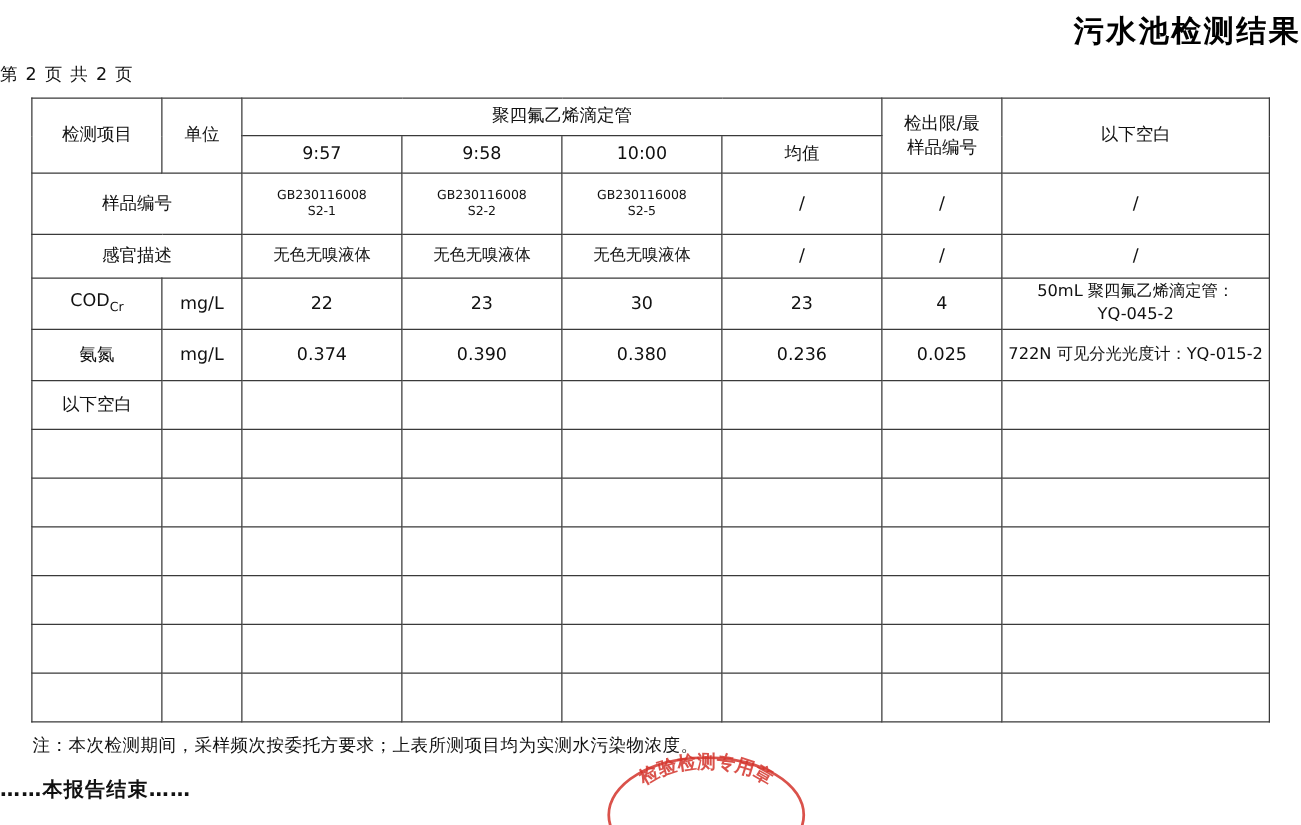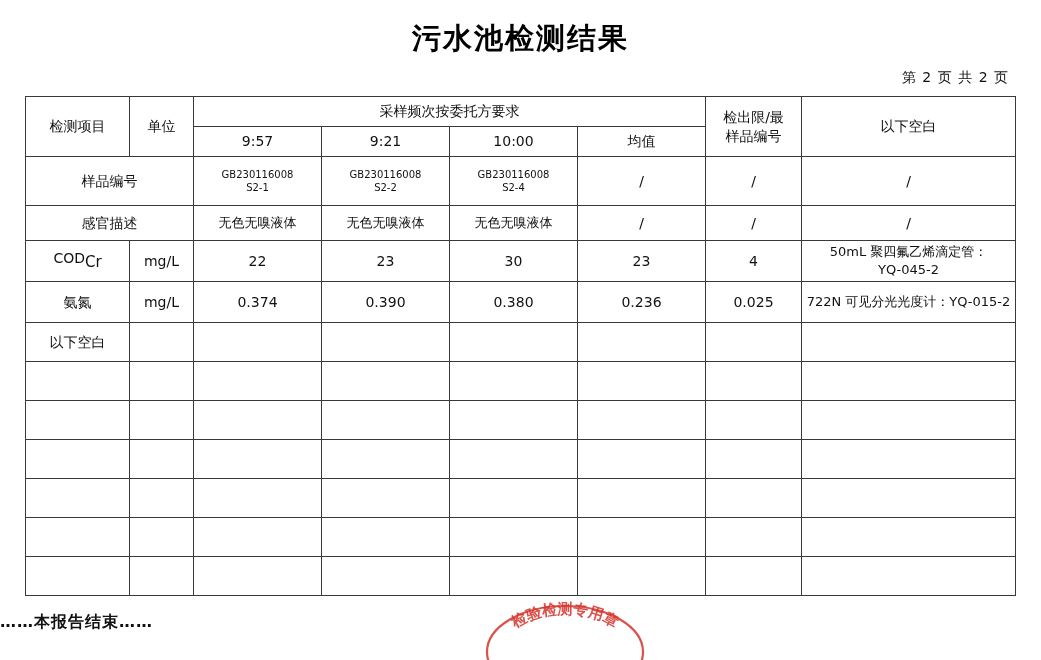--- a/index.html
+++ b/index.html
@@ -15,30 +15,29 @@
     color: #111;
     overflow: hidden;
   }
   .page {
     position: relative;
     width: 1041px;
     height: 660px;
     box-sizing: border-box;
   }
   .doc-title {
-    text-align: center;
-    font-family: "DejaVu Sans", "Liberation Sans", sans-serif;
-    font-size: 29px;
+    text-align: right;
+    font-family: "DejaVu Sans", "Liberation Sans", sans-serif;
+    font-size: 24px;
     font-weight: 700;
     letter-spacing: 2px;
-    padding-top: 19px;
+    padding-top: 9px;
     color: #000;
   }
   .page-number {
-    text-align: right;
     font-size: 14px;
     padding-right: 32px;
     padding-top: 10px;
     letter-spacing: 1px;
     font-family: "DejaVu Sans", "Liberation Sans", sans-serif;
   }
   table.report {
     border-collapse: collapse;
     margin: 9px auto 0 auto;
     width: 990px;
@@ -76,21 +75,21 @@
     padding-left: 12px;
   }
   .label-cell {
     font-size: 14px;
   }
   .mono-val {
     font-family: "Liberation Serif", "DejaVu Serif", serif;
     font-size: 14px;
   }
   .sub {
-    font-size: 15px;
+    font-size: 10px;
     vertical-align: sub;
   }
   .note {
     margin: 10px 0 0 26px;
     font-size: 14px;
     font-family: "DejaVu Sans", "Liberation Sans", sans-serif;
     letter-spacing: 0.4px;
   }
   .end-line {
     text-align: left;
@@ -134,48 +133,48 @@
       <col style="width:128px">
       <col style="width:128px">
       <col style="width:128px">
       <col style="width:96px">
       <col style="width:214px">
     </colgroup>
     <thead>
       <tr class="h-main">
         <td rowspan="2">检测项目</td>
         <td rowspan="2">单位</td>
-        <td colspan="4">采样频次按委托方要求</td>
+        <td colspan="4">聚四氟乙烯滴定管</td>
         <td rowspan="2">
           <div>检出限/最</div>
           <div>样品编号</div>
         </td>
         <td rowspan="2">以下空白</td>
       </tr>
       <tr class="h-sub">
         <td>9:57</td>
-        <td>9:21</td>
+        <td>9:58</td>
         <td>10:00</td>
         <td>均值</td>
       </tr>
     </thead>
     <tbody>
       <tr class="row-sample">
         <td colspan="2" class="label-cell">样品编号</td>
         <td class="cell-two-line">
           <div>GB230116008</div>
           <div>S2-1</div>
         </td>
         <td class="cell-two-line">
           <div>GB230116008</div>
           <div>S2-2</div>
         </td>
         <td class="cell-two-line">
           <div>GB230116008</div>
-          <div>S2-4</div>
+          <div>S2-5</div>
         </td>
         <td class="mono-val">/</td>
         <td class="mono-val">/</td>
         <td class="mono-val">/</td>
       </tr>
 
       <tr class="row-sensory">
         <td colspan="2" class="label-cell">感官描述</td>
         <td>无色无嗅液体</td>
         <td>无色无嗅液体</td>
@@ -279,20 +278,21 @@
           <td></td>
           <td></td>
           <td></td>
           <td></td>
           <td></td>
           <td></td>
       </tr>
     </tbody>
   </table>
 
+  <div class="note">注：本次检测期间，采样频次按委托方要求；上表所测项目均为实测水污染物浓度。</div>
 
   <div class="end-line">……本报告结束……</div>
 
   <div class="stamp">
     <svg width="190" height="60" viewBox="0 0 190 60" aria-hidden="true">
       <ellipse cx="95" cy="52" rx="78" ry="46" fill="none" stroke="#d4342c" stroke-width="2.2" opacity="0.85"></ellipse>
       <path id="seal-arc" d="M 33 50 A 62 36 0 0 1 157 50" fill="none" stroke="none"></path>
       <text class="stamp-text" opacity="0.85">
         <textPath href="#seal-arc" startOffset="50%" text-anchor="middle">检验检测专用章</textPath>
       </text>

